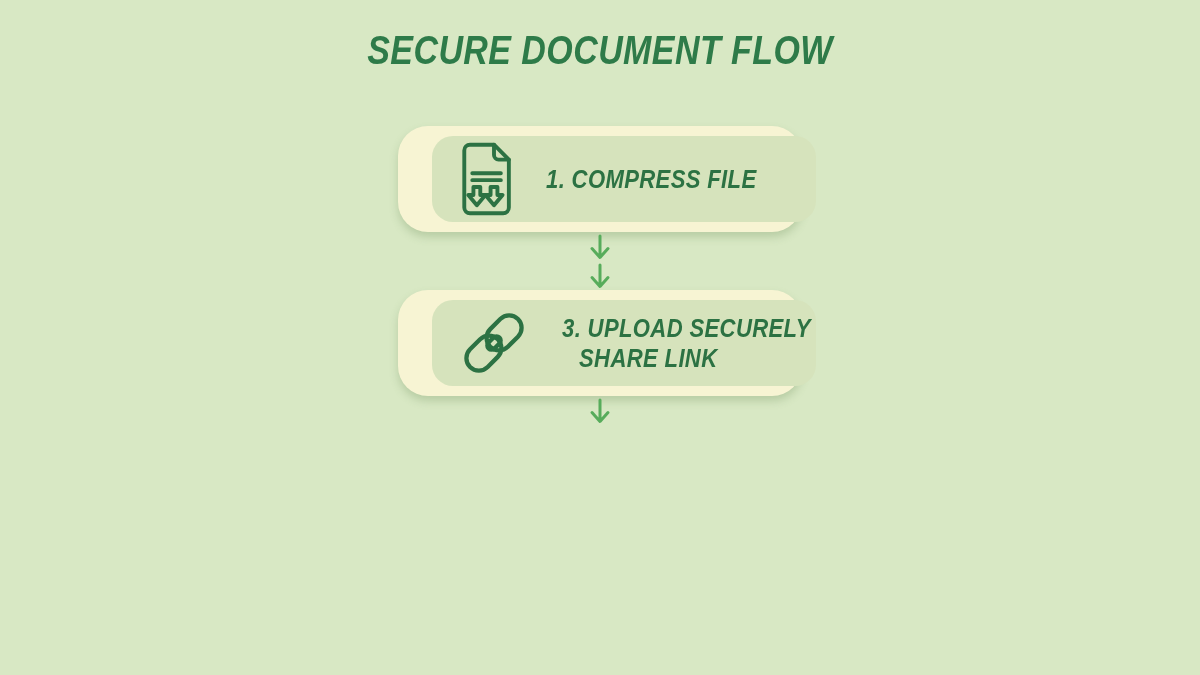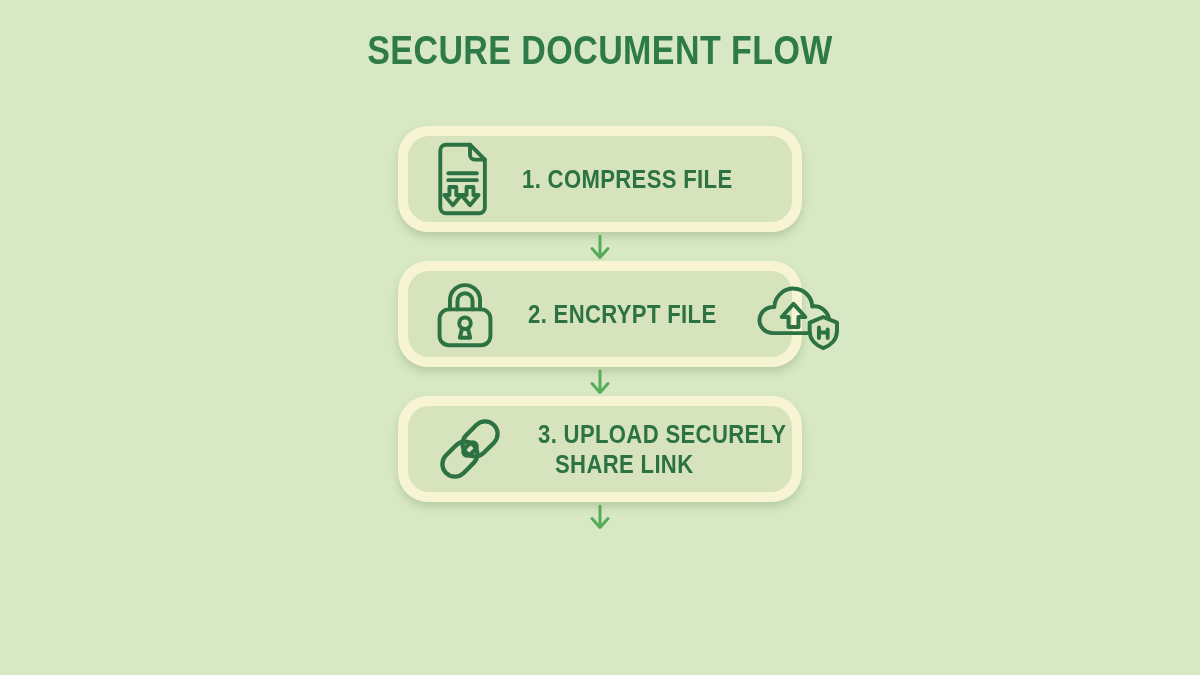--- a/index.html
+++ b/index.html
@@ -10,21 +10,21 @@
     --title-ink:#2e7b49;
     --arrow:#57ac5b;
   }
   *{margin:0;padding:0;box-sizing:border-box;}
   html,body{width:1200px;height:675px;overflow:hidden;}
   body{
     background:var(--bg);
     font-family:"Liberation Sans", sans-serif;
     color:var(--ink);
   }
-  .canvas{width:1200px;height:675px;padding-top:28px;}
+  .canvas{width:1200px;height:675px;padding-top:28px;font-style:italic;}
   .page-title{
     text-align:center;
     font-size:40px;
     font-weight:700;
     line-height:1.1;
     letter-spacing:.5px;
     color:var(--title-ink);
     transform:scaleX(.85);
     transform-origin:center;
   }
@@ -42,20 +42,21 @@
     padding:10px;
     box-shadow:0 5px 9px rgba(110,142,88,.30);
   }
   .step-inner{
     width:100%;height:100%;
     background:var(--box-fill);
     border-radius:21px;
     display:flex;
     align-items:center;
     padding:0 16px;
+    margin-left:24px;
   }
   .icon{
     color:var(--ink);
     display:flex;align-items:center;justify-content:center;
     flex:0 0 auto;
     margin-left:6px;
   }
   .icon svg{display:block;}
   .label{
     margin-left:28px;
@@ -102,44 +103,20 @@
         </div>
       </div>
     </div>
 
     <div class="connector">
       <svg width="22" height="26" viewBox="0 0 22 26" fill="none" stroke="currentColor" stroke-width="3" stroke-linecap="round" stroke-linejoin="round">
         <path d="M11 2 V22 M3 14.5 11 23.5 19 14.5"></path>
       </svg>
     </div>
 
-    <div class="step-box">
-      <div class="step-inner">
-        <span class="icon">
-          <svg width="70" height="74" viewBox="0 0 60 64" fill="none" stroke="currentColor" stroke-width="3.4" stroke-linecap="round" stroke-linejoin="round">
-            <path d="M17 28 v-8 a13 13 0 0 1 26 0 v8"></path>
-            <path d="M23.5 28 v-7.5 a6.5 6.5 0 0 1 13 0 V28"></path>
-            <rect x="8" y="28" width="44" height="31" rx="8"></rect>
-            <circle cx="30" cy="40" r="5"></circle>
-            <path d="M27.5 44.5 l-2 8 h9 l-2 -8"></path>
-          </svg>
-        </span>
-        <div class="label">
-          <div>2. ENCRYPT FILE</div>
-        </div>
-        <span class="icon secondary">
-          <svg width="92" height="77" viewBox="0 0 74 62" fill="none" stroke="currentColor" stroke-width="3.2" stroke-linecap="round" stroke-linejoin="round">
-            <path d="M19 46 C10.5 46 5.5 38.5 8.5 31.5 C10.5 27 15 24.5 19.5 25 C20 15.5 28.5 8.5 38 10.5 C45 12 50 18 50 24.5 C57.5 23.5 64 29.5 63.5 36.5 C63 42 58.5 46 53 46 Z"></path>
-            <path d="M31 41 v-8 h-5.5 l9.5 -10.5 9.5 10.5 H39 v8 z"></path>
-            <path fill="var(--box-fill)" d="M59 33 l11 4.5 v6.5 c0 7.5 -5.5 12 -11 14 c-5.5 -2 -11 -6.5 -11 -14 v-6.5 z"></path>
-            <path d="M55.5 41.5 v8.5 M55.5 45.5 H62.5 M62.5 43 v7"></path>
-          </svg>
-        </span>
-      </div>
-    </div>
 
     <div class="connector">
       <svg width="22" height="26" viewBox="0 0 22 26" fill="none" stroke="currentColor" stroke-width="3" stroke-linecap="round" stroke-linejoin="round">
         <path d="M11 2 V22 M3 14.5 11 23.5 19 14.5"></path>
       </svg>
     </div>
 
     <div class="step-box">
       <div class="step-inner">
         <span class="icon">

